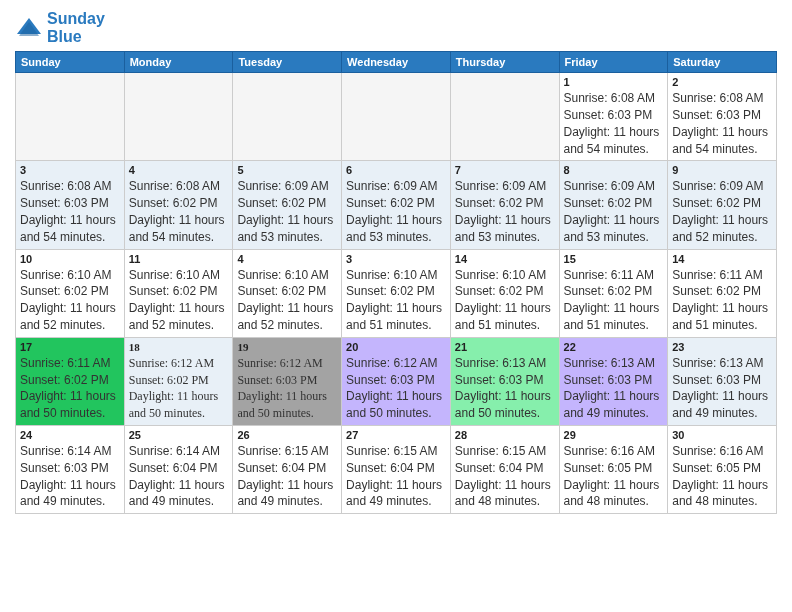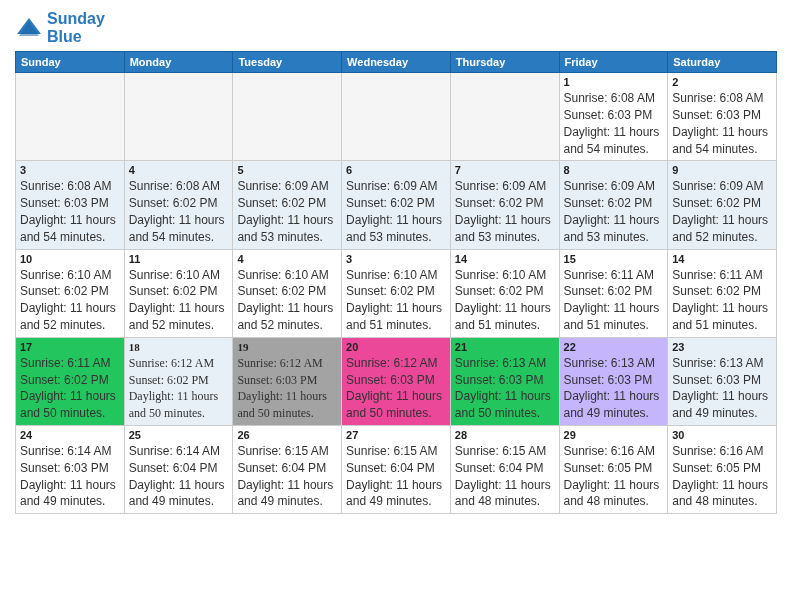--- a/index.html
+++ b/index.html
@@ -265,28 +265,28 @@
             Sunset: 6:02 PM<br>
             Daylight: 11 hours and 50 minutes.
           </span></td>
           <td style="background: #a3a3a3; font-family: Liberation Serif, serif;">
           <span class="day-num">19</span>
           <span class="day-info">
             Sunrise: 6:12 AM<br>
             Sunset: 6:03 PM<br>
             Daylight: 11 hours and 50 minutes.
           </span></td>
-          <td style="background: #ec4899;">
+          <td style="background: #c4b5fd;">
           <span class="day-num">20</span>
           <span class="day-info">
             Sunrise: 6:12 AM<br>
             Sunset: 6:03 PM<br>
             Daylight: 11 hours and 50 minutes.
           </span></td>
-          <td style="background: #22c55e;">
+          <td style="background: #86efac;">
           <span class="day-num">21</span>
           <span class="day-info">
             Sunrise: 6:13 AM<br>
             Sunset: 6:03 PM<br>
             Daylight: 11 hours and 50 minutes.
           </span></td>
           <td style="background: #c4b5fd;">
           <span class="day-num">22</span>
           <span class="day-info">
             Sunrise: 6:13 AM<br>

